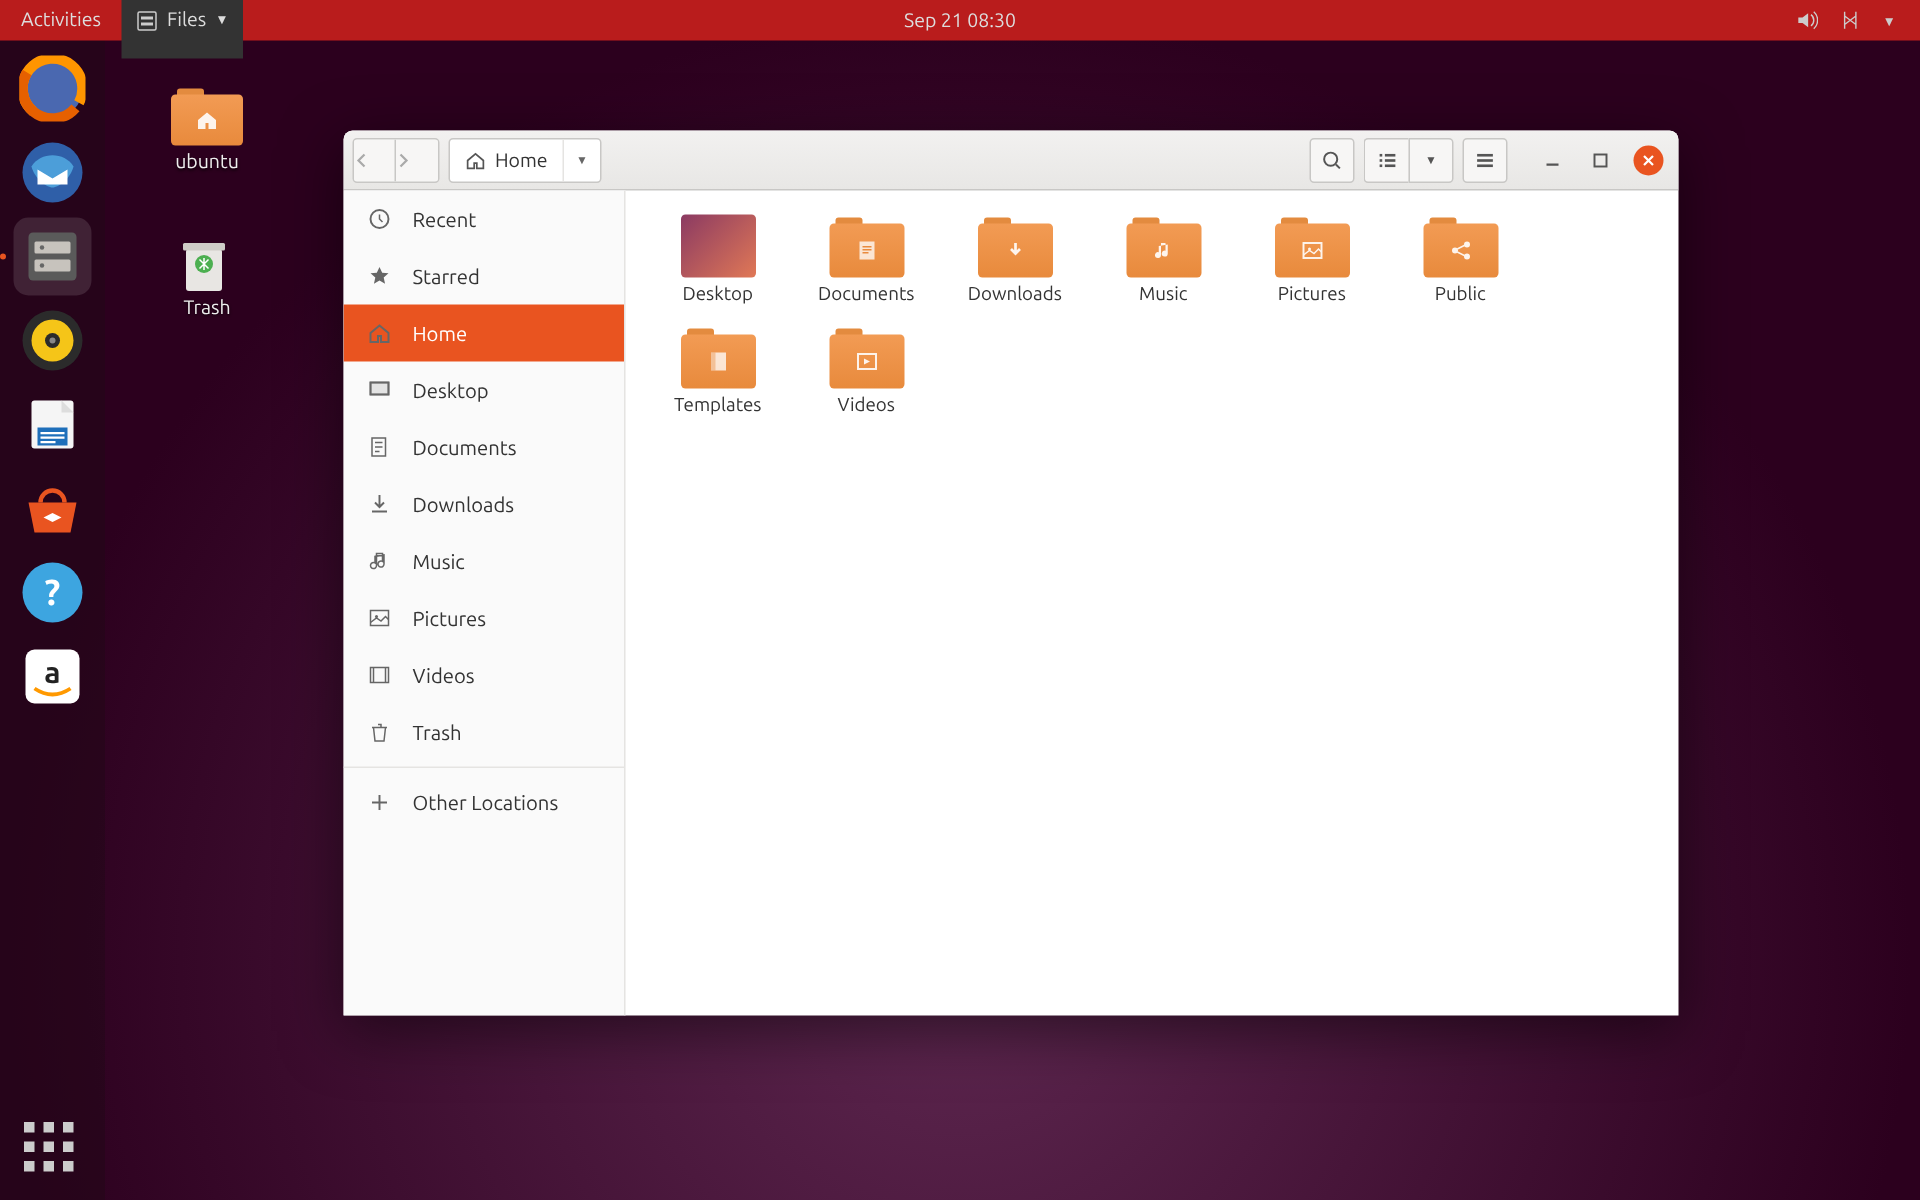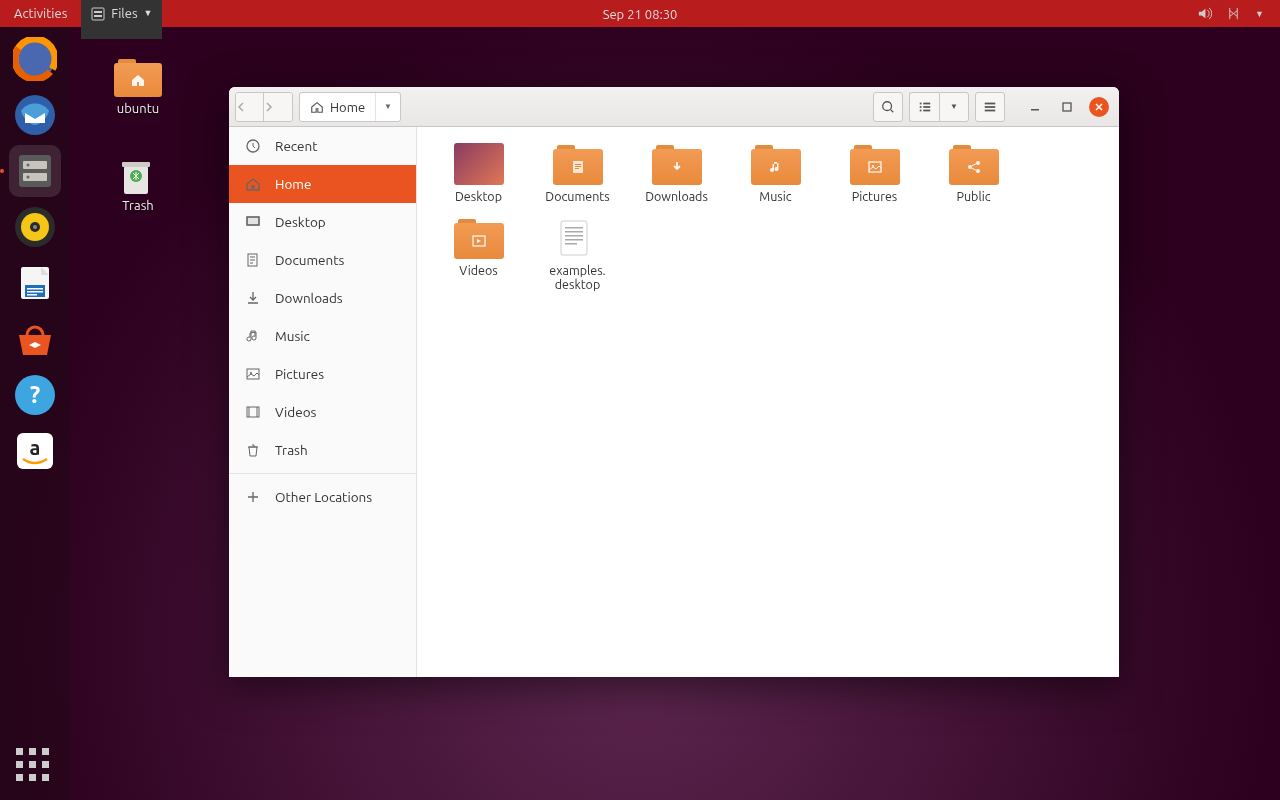--- a/index.html
+++ b/index.html
@@ -261,20 +261,26 @@
   </div>
   <div class="body">
     <div class="sidebar" id="sidebar">
         <div class="sb-item">
           <svg width="16" height="16" viewBox="0 0 16 16">
             <circle cx="8" cy="8" r="6" fill="none" stroke="#666" stroke-width="1.3"></circle>
             <path d="M8 5v3l2 2" stroke="#666" fill="none"></path>
           </svg>
           <span>Recent</span>
         </div>
+        <div class="sb-item">
+          <svg width="16" height="16" viewBox="0 0 16 16">
+            <path d="M8 2l1.8 3.8 4.2.4-3.2 2.8.9 4.1L8 11l-3.7 2.1.9-4.1L2 6.2l4.2-.4z" fill="#666"></path>
+          </svg>
+          <span>Starred</span>
+        </div>
         <div class="sb-item active">
           <svg width="16" height="16" viewBox="0 0 16 16">
             <path d="M2 8l6-5 6 5v6H9v-4H7v4H2z" fill="none" stroke="#666" stroke-width="1.3"></path>
           </svg>
           <span>Home</span>
         </div>
         <div class="sb-item">
           <svg width="16" height="16" viewBox="0 0 16 16">
             <rect x="2" y="3" width="12" height="8" stroke="#666" fill="none" stroke-width="1.3"></rect>
             <rect x="2" y="3" width="12" height="8" stroke="#666" fill="#666" fill-opacity=".15"></rect>
@@ -395,36 +401,34 @@
               </svg>
             </div>
           </div>
           <div style="white-space:pre-line">Public</div>
         </div>
         <div class="fitem">
           <div class="fic folder">
             <div class="tab"></div>
             <div class="body">
               <svg class="glyph" width="18" height="18" viewBox="0 0 18 18">
+                <rect x="4" y="3" width="10" height="12" fill="#fff" opacity=".85"></rect>
+                <rect x="4" y="3" width="3" height="12" fill="#E88A3C" opacity=".4"></rect>
+              </svg>
+            </div>
+          </div>
+          <div style="white-space:pre-line">Templates</div>
+        </div>
+        <div class="fitem">
+          <div class="fic folder">
+            <div class="tab"></div>
+            <div class="body">
+              <svg class="glyph" width="18" height="18" viewBox="0 0 18 18">
                 <rect x="3" y="4" width="12" height="10" stroke="#fff" fill="none" stroke-width="1.3"></rect>
                 <path d="M7 7v4l4-2z" fill="#fff"></path>
               </svg>
             </div>
           </div>
           <div style="white-space:pre-line">Videos</div>
         </div>
-        <div class="fitem">
-          <div class="fic">
-            <svg width="42" height="42" viewBox="0 0 42 42">
-              <rect x="8" y="4" width="26" height="34" rx="2" fill="#fff" stroke="#ccc"></rect>
-              <rect x="12" y="10" width="18" height="1.5" fill="#aaa"></rect>
-              <rect x="12" y="14" width="18" height="1.5" fill="#aaa"></rect>
-              <rect x="12" y="18" width="18" height="1.5" fill="#aaa"></rect>
-              <rect x="12" y="22" width="18" height="1.5" fill="#aaa"></rect>
-              <rect x="12" y="26" width="12" height="1.5" fill="#aaa"></rect>
-            </svg>
-          </div>
-          <div style="white-space:pre-line">examples.
-desktop</div>
-        </div>
       </div>
   </div>
 </div>
 
 </body></html>

